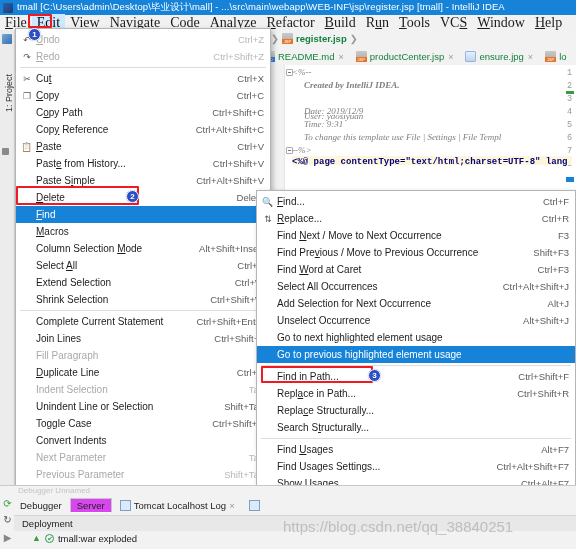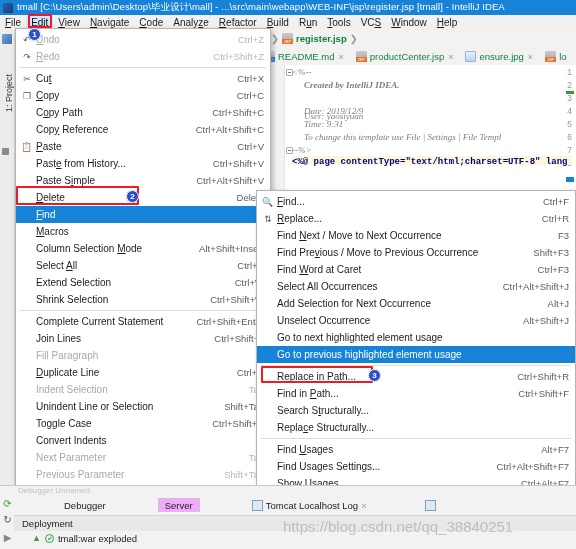--- a/index.html
+++ b/index.html
@@ -32,22 +32,23 @@
     border-radius: 1px;
     flex: none;
   }
   .titlebar .ttl { letter-spacing: 0.1px; }
 
   
   .menubar {
     position: absolute; left: 0; top: 15px; width: 576px; height: 15px;
     background: #f1f1f1;
     display: flex; align-items: center;
-    font-size: 10px;
+    font-size: 14px;
     border-bottom: 1px solid #e4e4e4;
+    font-family: Liberation Serif, serif;
   }
   .menubar .mi {
     padding: 1px 5px;
     color: #1c1c1c;
     white-space: nowrap;
   }
   .menubar .mi.active {
     background: #cde8ff;
     color: #0a0a0a;
   }
@@ -242,23 +243,23 @@
     position: absolute; left: 18px; top: 0px; height: 10px;
     font-size: 8px; color: #c3c3c3; white-space: nowrap;
   }
   .btab-row {
     position: absolute; left: 14px; top: 11px; height: 16px;
     display: flex; align-items: center; gap: 2px;
     font-size: 9.5px;
   }
   .btab {
     padding: 1px 6px; color: #222; white-space: nowrap;
-    display: flex; align-items: center; gap: 3px; margin-left: 44px;
-  }
-  .btab.sel { background: #f0abfc; border: 1px solid #c6c6c6; border-bottom-color:#fff; }
+    display: flex; align-items: center; gap: 3px;
+  }
+  .btab.sel { background: #d946ef; border: 1px solid #c6c6c6; border-bottom-color:#fff; }
   .deploy-row {
     position: absolute; left: 14px; top: 29px; width: 562px; height: 15px;
     background: #e8e8e8; border-top: 1px solid #d5d5d5;
     display: flex; align-items: center; padding-left: 8px;
     font-size: 9.5px; color: #222;
   }
   .artifact-row {
     position: absolute; left: 14px; top: 45px; height: 14px;
     display: flex; align-items: center; gap: 4px; padding-left: 18px;
     font-size: 9.5px; color: #222;
@@ -569,37 +570,37 @@
   </div>
   <div class="mrow">
     <span class="ico"></span>
     <span class="lbl">Go to next highlighted element usage</span>
   </div>
   <div class="mrow hl">
     <span class="ico"></span>
     <span class="lbl">Go to previous highlighted element usage</span>
   </div>
   <div class="msep"></div>
+  <div class="mrow">
+    <span class="ico"></span>
+    <span class="lbl">Find in <span class="u">P</span>ath...</span>
+    <span class="acc">Ctrl+Shift+F</span>
+  </div>
   <div class="mrow" id="row-replace-path">
     <span class="ico"></span>
     <span class="lbl">Repl<span class="u">a</span>ce in Path...</span>
     <span class="acc">Ctrl+Shift+R</span>
   </div>
   <div class="mrow">
     <span class="ico"></span>
-    <span class="lbl">Find in <span class="u">P</span>ath...</span>
-    <span class="acc">Ctrl+Shift+F</span>
+    <span class="lbl">Repla<span class="u">c</span>e Structurally...</span>
   </div>
   <div class="mrow">
     <span class="ico"></span>
     <span class="lbl">Search S<span class="u">t</span>ructurally...</span>
-  </div>
-  <div class="mrow">
-    <span class="ico"></span>
-    <span class="lbl">Repla<span class="u">c</span>e Structurally...</span>
   </div>
   <div class="msep"></div>
   <div class="mrow">
     <span class="ico"></span>
     <span class="lbl">Find <span class="u">U</span>sages</span>
     <span class="acc">Alt+F7</span>
   </div>
   <div class="mrow">
     <span class="ico"></span>
     <span class="lbl">Find Usages Settings...</span>

